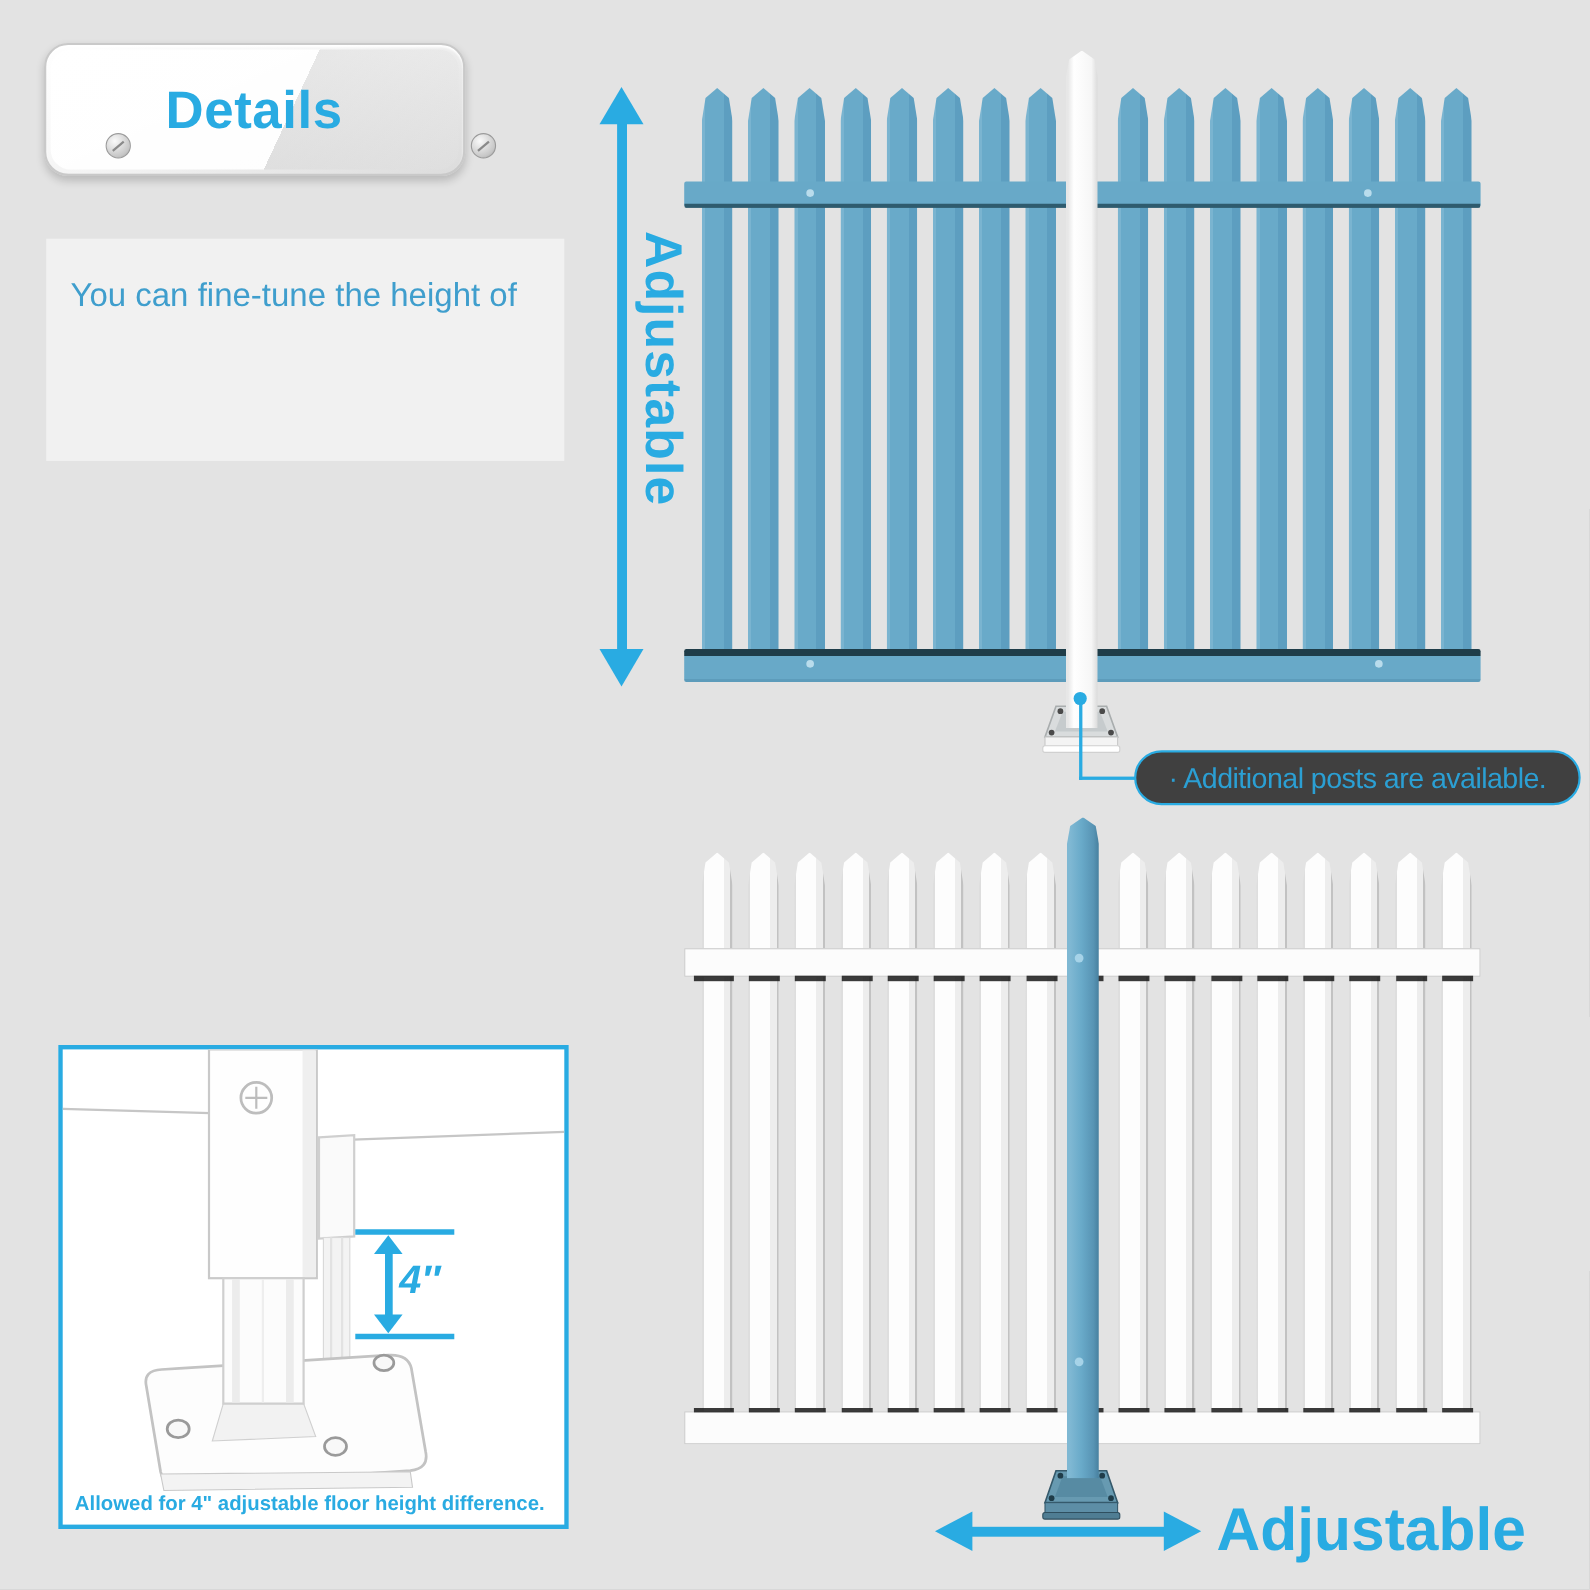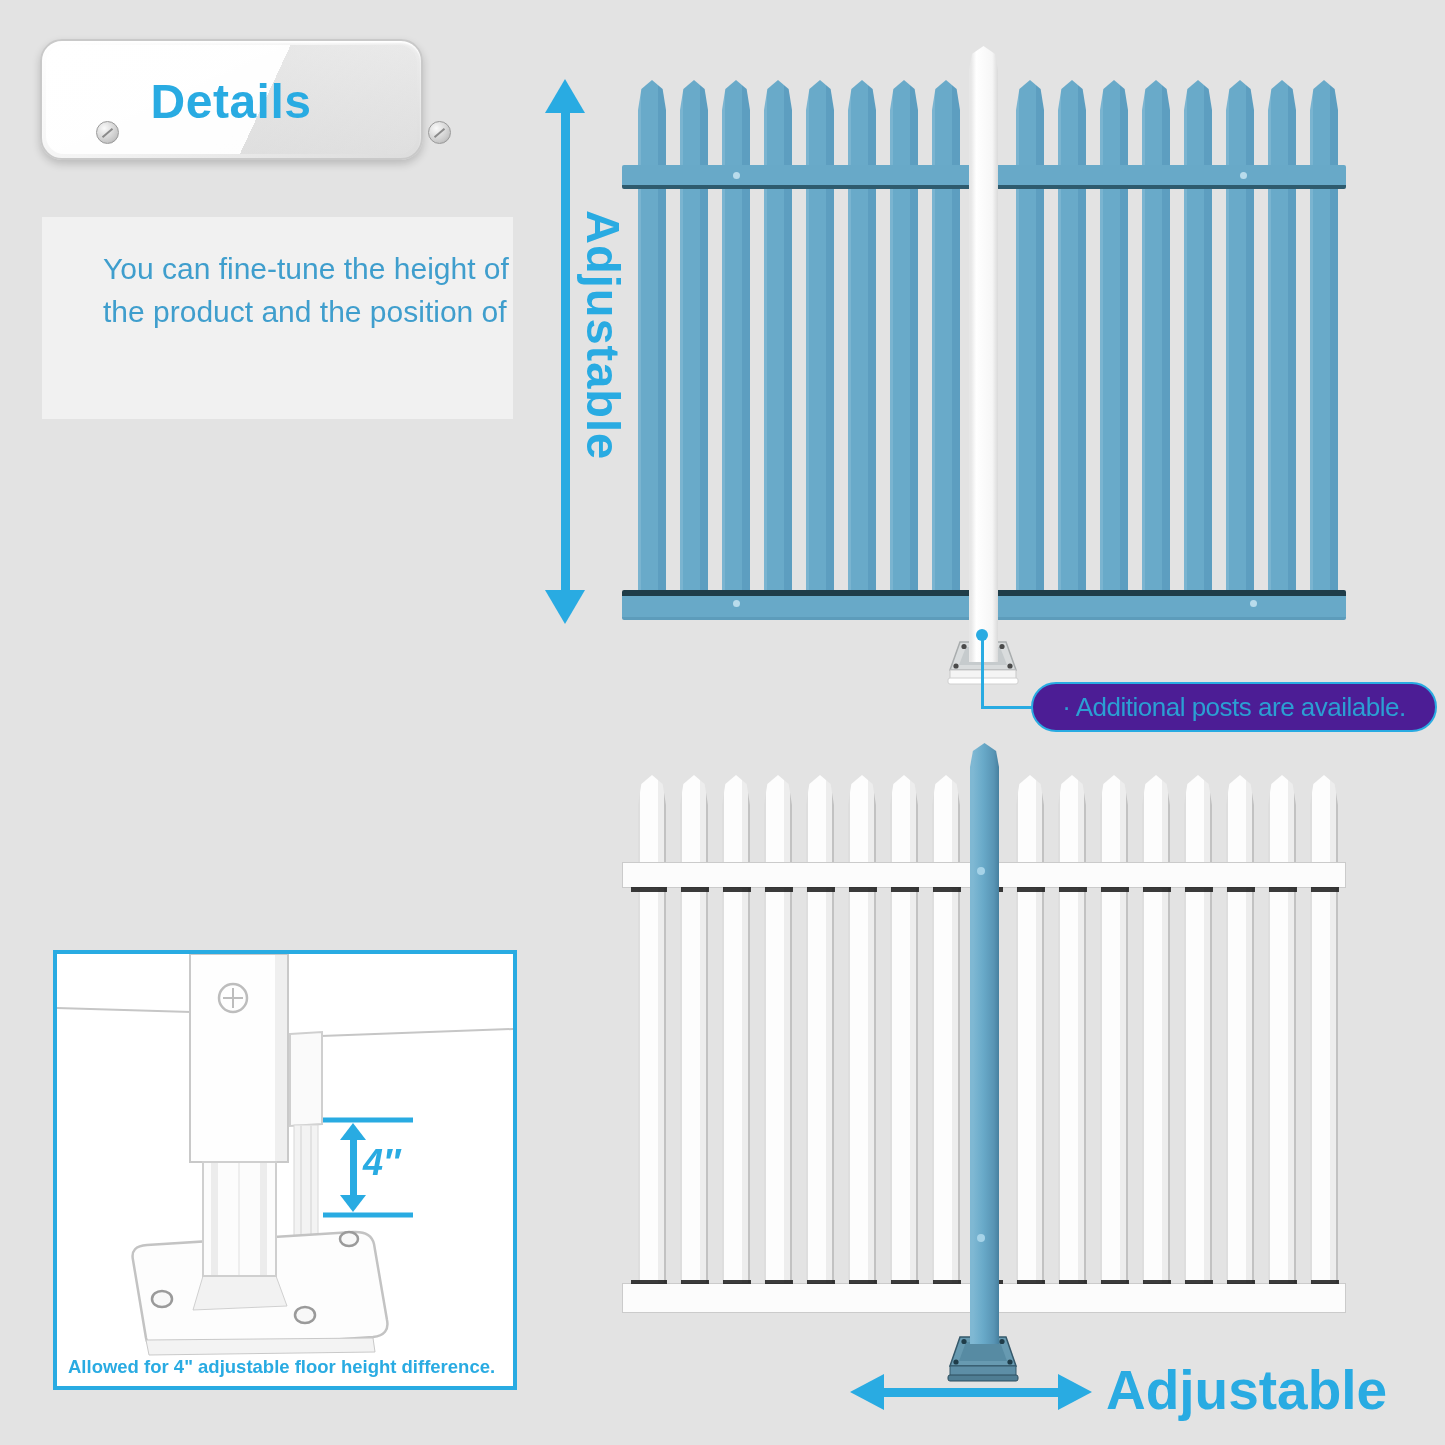--- a/index.html
+++ b/index.html
@@ -19,21 +19,21 @@
   .plaque-label{position:absolute;left:0;right:1px;top:60px;transform:translateY(-50%);
     text-align:center;font-size:48px;font-weight:bold;color:var(--accent,#29abe2);letter-spacing:.5px;}
   .screw{position:absolute;width:23px;height:23px;border-radius:50%;top:80px;
     background:radial-gradient(circle at 35% 30%,#fafafa,#c7c7c7 70%,#9d9d9d);
     border:1px solid #9a9a9a;}
   .screw::after{content:"";position:absolute;left:4px;top:10px;width:13px;height:2px;background:#8a8a8a;
     transform:rotate(-40deg);}
   .screw.left{left:54px;}
   .screw.right{left:386px;}
   
-  .desc-box{position:absolute;left:42px;top:217px;width:471px;height:202px;background:#f1f1f1;padding-left:39px;}
+  .desc-box{position:absolute;left:42px;top:217px;width:471px;height:202px;background:#f1f1f1;}
   .desc-line{position:relative;margin:0 0 0 22px;font-size:30px;line-height:43px;color:#3f9ecd;}
   .desc-box .desc-wrap{padding-top:30px;}
   
   .v-shaft{position:absolute;left:561px;top:108px;width:9px;height:496px;background:var(--accent,#29abe2);}
   .v-head-up{position:absolute;left:545px;top:79px;width:0;height:0;
     border-left:20px solid transparent;border-right:20px solid transparent;
     border-bottom:34px solid var(--accent,#29abe2);}
   .v-head-down{position:absolute;left:545px;top:590px;width:0;height:0;
     border-left:20px solid transparent;border-right:20px solid transparent;
     border-top:34px solid var(--accent,#29abe2);}
@@ -83,21 +83,21 @@
   .dot{position:absolute;border-radius:50%;z-index:6;}
   .dot.rail-dot{width:7px;height:7px;background:#b9dcec;}
   .d1{left:733px;top:172px;} .d2{left:1240px;top:172px;}
   .d3{left:733px;top:600px;} .d4{left:1250px;top:600px;}
   .dot.post-dot{width:8px;height:8px;background:#a6d3e8;}
   .d5{left:977px;top:867px;} .d6{left:977px;top:1234px;}
   .conn-dot{left:976px;top:629px;width:12px;height:12px;background:var(--accent,#29abe2);}
   .conn-v{position:absolute;left:981px;top:639px;width:3px;height:70px;background:var(--accent,#29abe2);z-index:6;}
   .conn-h{position:absolute;left:981px;top:706px;width:52px;height:3px;background:var(--accent,#29abe2);z-index:6;}
   
-  .callout{position:absolute;left:1031px;top:682px;width:406px;height:50px;background:#4c1d95;
+  .callout{position:absolute;left:1031px;top:682px;width:406px;height:50px;background:#404040;
     border:2px solid var(--accent,#29abe2);border-radius:25px;z-index:7;
     display:flex;align-items:center;justify-content:center;
     font-size:26px;color:#2b9fd3;letter-spacing:-.5px;}
   
   .ext-title{position:absolute;left:58px;top:890px;font-size:36px;font-weight:bold;color:var(--accent,#29abe2);}
   .ext-box{position:absolute;left:53px;top:950px;width:464px;height:440px;background:#ffffff;
     border:4px solid var(--accent,#29abe2);}
   .ext-illustration{position:absolute;left:0;top:0;}
   .meas-label{position:absolute;left:306px;top:188px;font-size:36px;font-weight:bold;font-style:italic;
     color:var(--accent,#29abe2);}
@@ -112,21 +112,20 @@
   <div class="plaque">
     <div class="plaque-gloss"></div>
     <div class="screw left"></div>
     <div class="screw right"></div>
     <div class="plaque-label">Details</div>
   </div>
 
   <div class="desc-box">
     <div class="desc-wrap">
       <p class="desc-line">You can fine-tune the height of</p>
-      <p class="desc-line">the product and the position of</p>
     </div>
   </div>
 
   <div class="v-shaft"></div>
   <div class="v-head-up"></div>
   <div class="v-head-down"></div>
   <div class="v-label">Adjustable</div>
 
   <div class="fence fence-top">
     <div class="rail rail-top-blue"></div>

